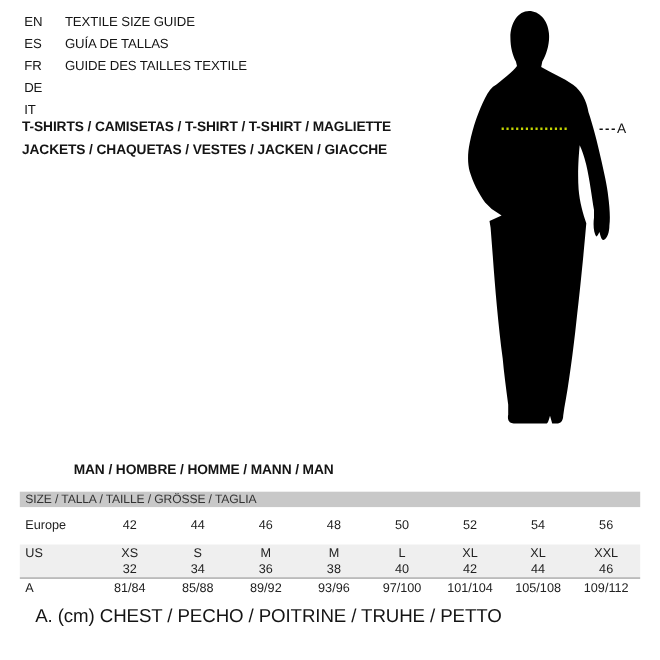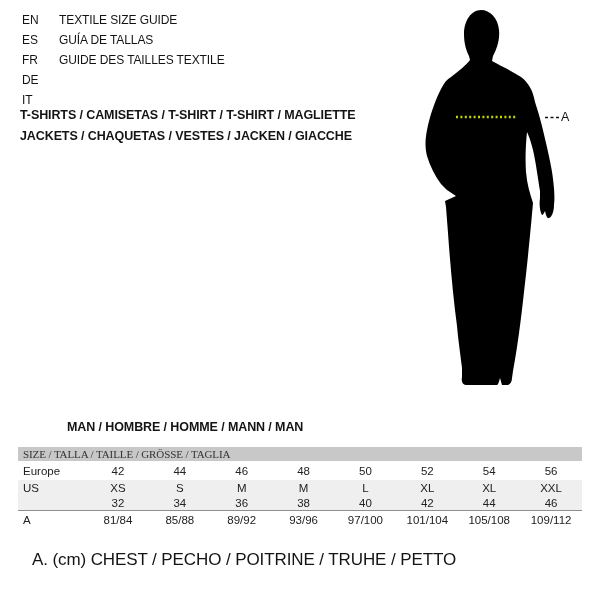--- a/index.html
+++ b/index.html
@@ -21,23 +21,23 @@
 
   
   .figure-svg{left:400px;top:0;}
   .measure-label{left:561px;top:110px;font-size:12.5px;letter-spacing:0;}
 
   
   .man-line{left:20px;top:420px;font-weight:700;font-size:12.5px;letter-spacing:-0.1px;white-space:nowrap;margin-left:47px;}
 
   
   .size-table{left:18px;top:447px;width:564px;}
-  .t-header{height:14px;line-height:14px;background:#c8c8c8;font-size:11px;color:#333;padding-left:5px;letter-spacing:-0.1px;font-family:Liberation Serif, serif;}
+  .t-header{height:14px;line-height:14px;background:#c8c8c8;font-size:11px;color:#333;padding-left:5px;letter-spacing:-0.1px;}
   .t-row{display:flex;align-items:center;font-size:11.5px;color:#222;}
-  .t-row.r-europe{height:19px;}
+  .t-row.r-europe{height:34px;}
   .t-row.r-us{height:15px;background:#efefef;}
   .t-row.r-uk{height:15px;background:#efefef;}
   .t-row.r-a{height:18px;border-top:1px solid #8f8f8f;}
   .t-label{width:64px;flex:0 0 64px;padding-left:5px;}
   .t-cell{flex:1;text-align:center;}
 
   
   .footnote{left:32px;top:550px;font-weight:400;font-size:17px;letter-spacing:-0.1px;white-space:nowrap;}
 </style>
 </head>

